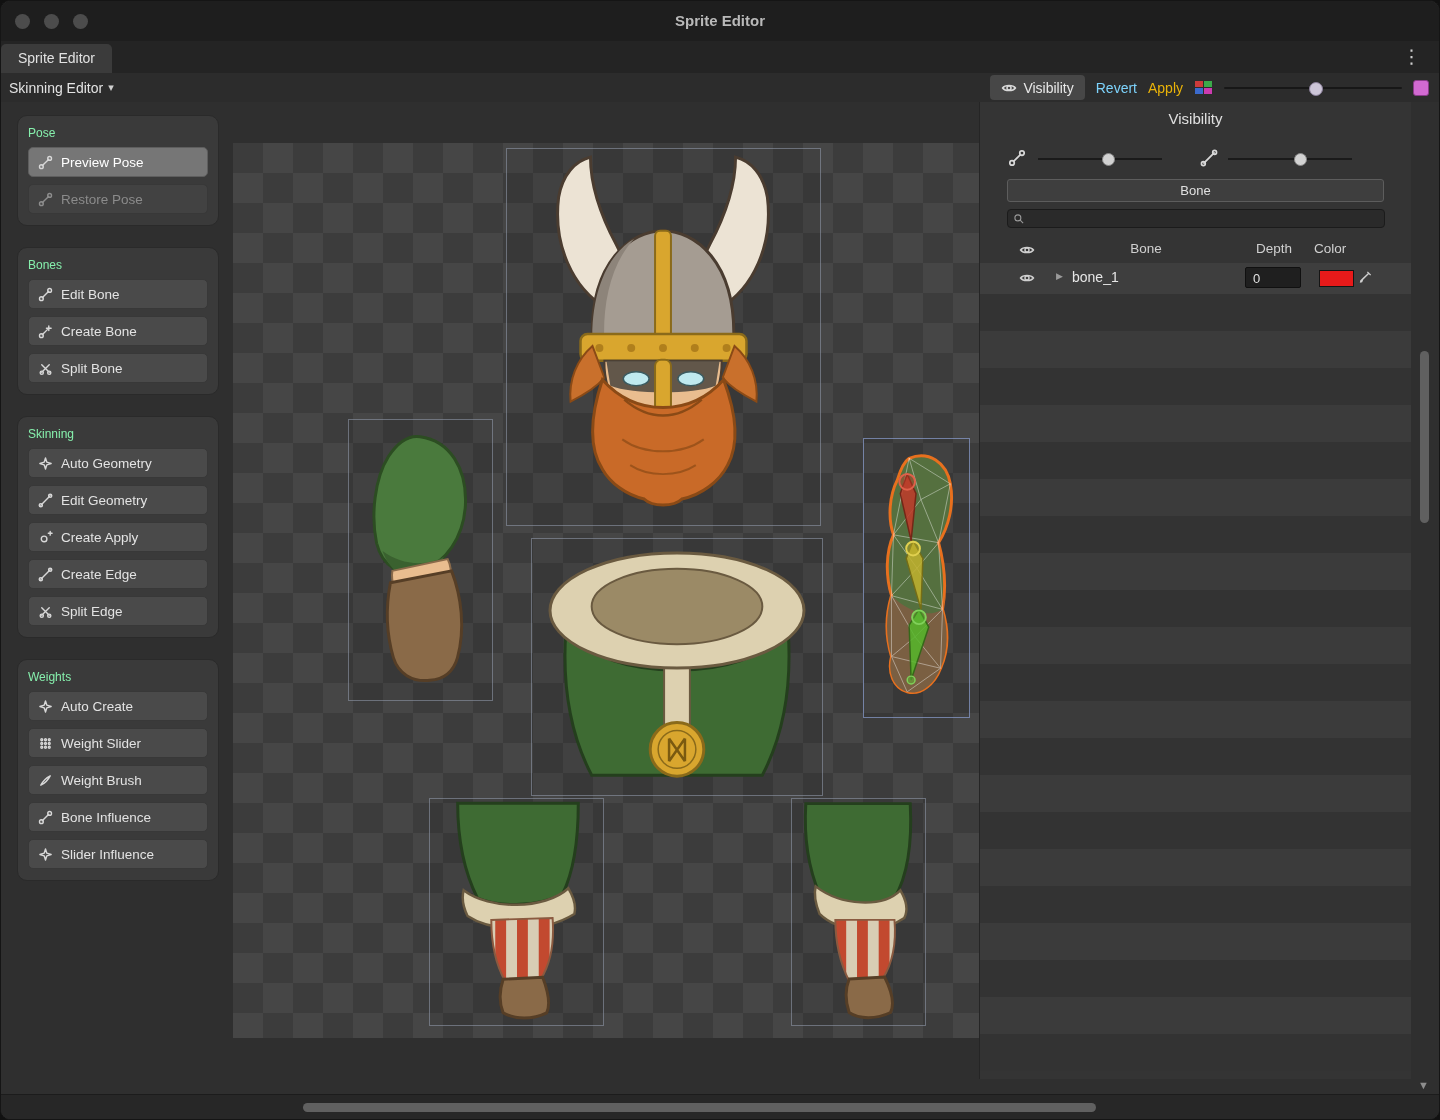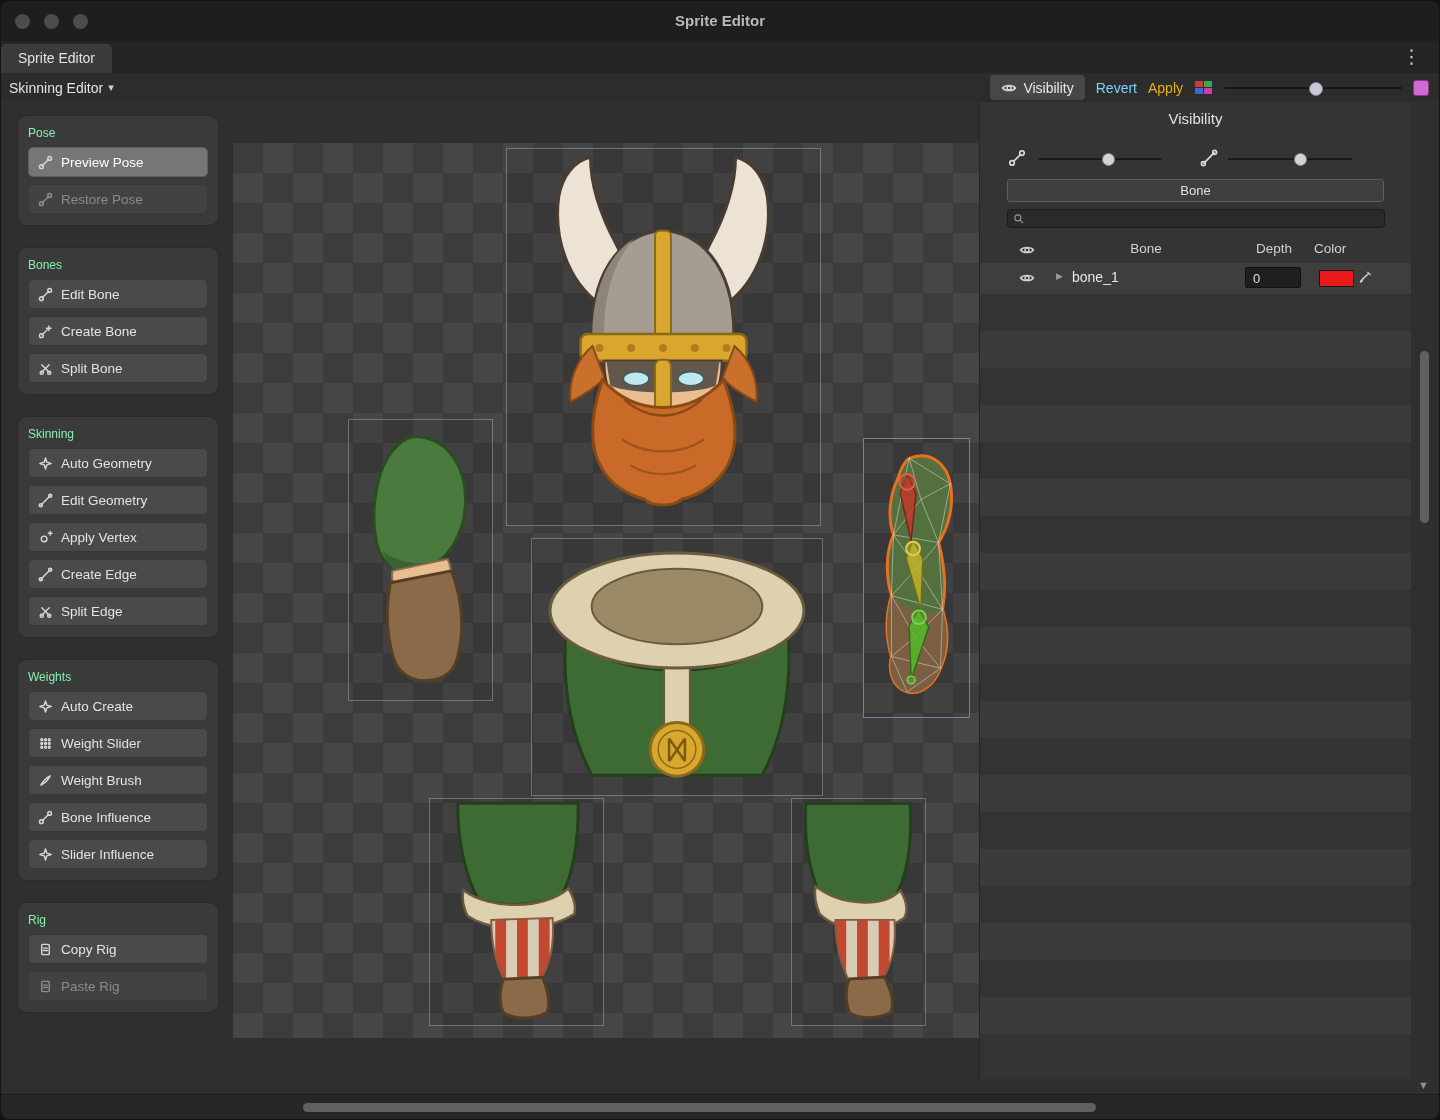--- a/index.html
+++ b/index.html
@@ -251,21 +251,21 @@
       <div class="sbtn">
         <svg class="ico">
             <use href="#i-edge"></use>
           </svg>
         <span>Edit Geometry</span>
       </div>
       <div class="sbtn">
         <svg class="ico">
             <use href="#i-vertex"></use>
           </svg>
-        <span>Apply Vertex</span>
+        <span>Create Apply</span>
       </div>
       <div class="sbtn">
         <svg class="ico">
             <use href="#i-edge"></use>
           </svg>
         <span>Create Edge</span>
       </div>
       <div class="sbtn">
         <svg class="ico">
             <use href="#i-scissor"></use>
@@ -301,35 +301,20 @@
         <span>Bone Influence</span>
       </div>
       <div class="sbtn">
         <svg class="ico">
             <use href="#i-spark"></use>
           </svg>
         <span>Slider Influence</span>
       </div>
     </div>
 
-    <div class="panel">
-      <div class="panel-title">Rig</div>
-      <div class="sbtn">
-        <svg class="ico">
-            <use href="#i-doc"></use>
-          </svg>
-        <span>Copy Rig</span>
-      </div>
-      <div class="sbtn disabled">
-        <svg class="ico">
-            <use href="#i-doc"></use>
-          </svg>
-        <span>Paste Rig</span>
-      </div>
-    </div>
   </div>
 
   <div class="canvas">
 
     <div class="sprite" style="left:273px;top:5px;width:315px;height:378px;">
       <svg viewBox="0 0 315 378">
         <path d="M100,160 C66,140 46,96 52,48 C56,26 68,12 84,8 C84,34 94,66 110,96 C120,116 130,136 134,152 C122,162 110,164 100,160 Z" fill="#ece3d4" stroke="#4a3c30" stroke-width="3"></path>
         <path d="M214,160 C248,140 268,96 262,48 C258,26 246,12 230,8 C230,34 220,66 204,96 C194,116 184,136 180,152 C192,162 204,164 214,160 Z" fill="#ece3d4" stroke="#4a3c30" stroke-width="3"></path>
         <path d="M86,196 C82,112 126,82 157,82 C188,82 232,112 228,196 Z" fill="#a59c92" stroke="#4a3c30" stroke-width="3"></path>
         <path d="M86,196 C84,140 104,104 128,90 C104,116 96,156 98,196 Z" fill="#8d847a" stroke="none"></path>

